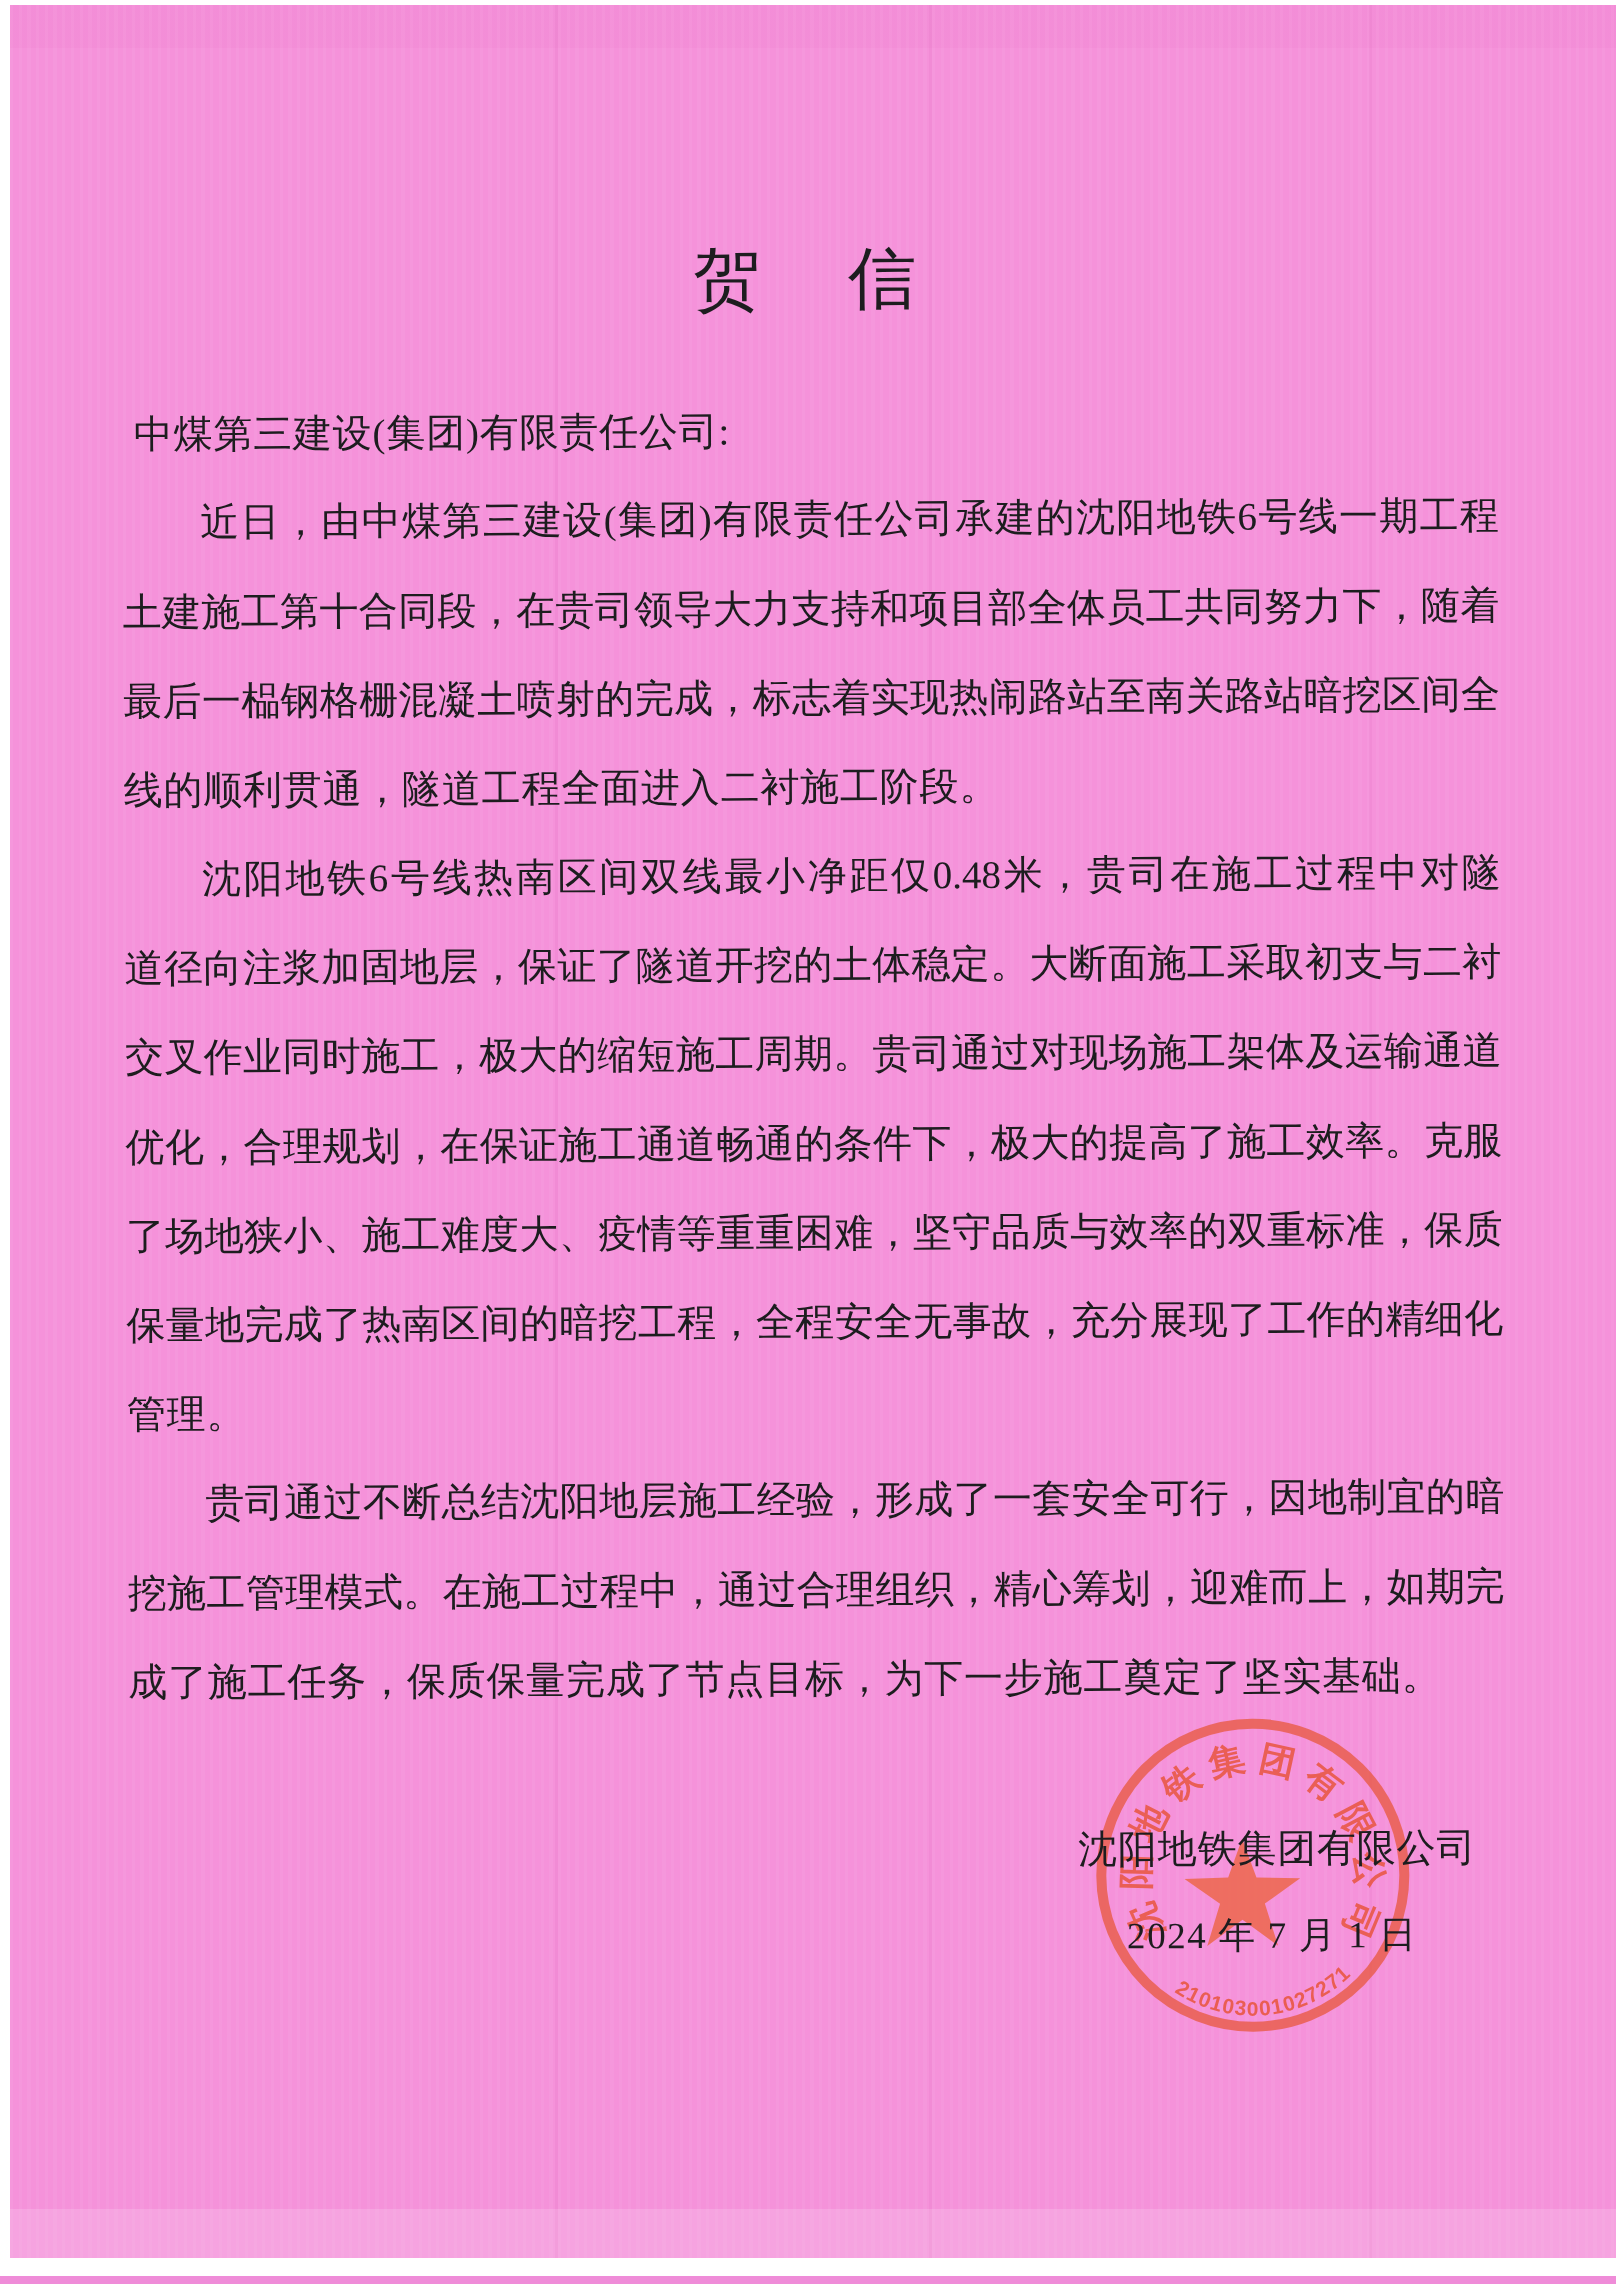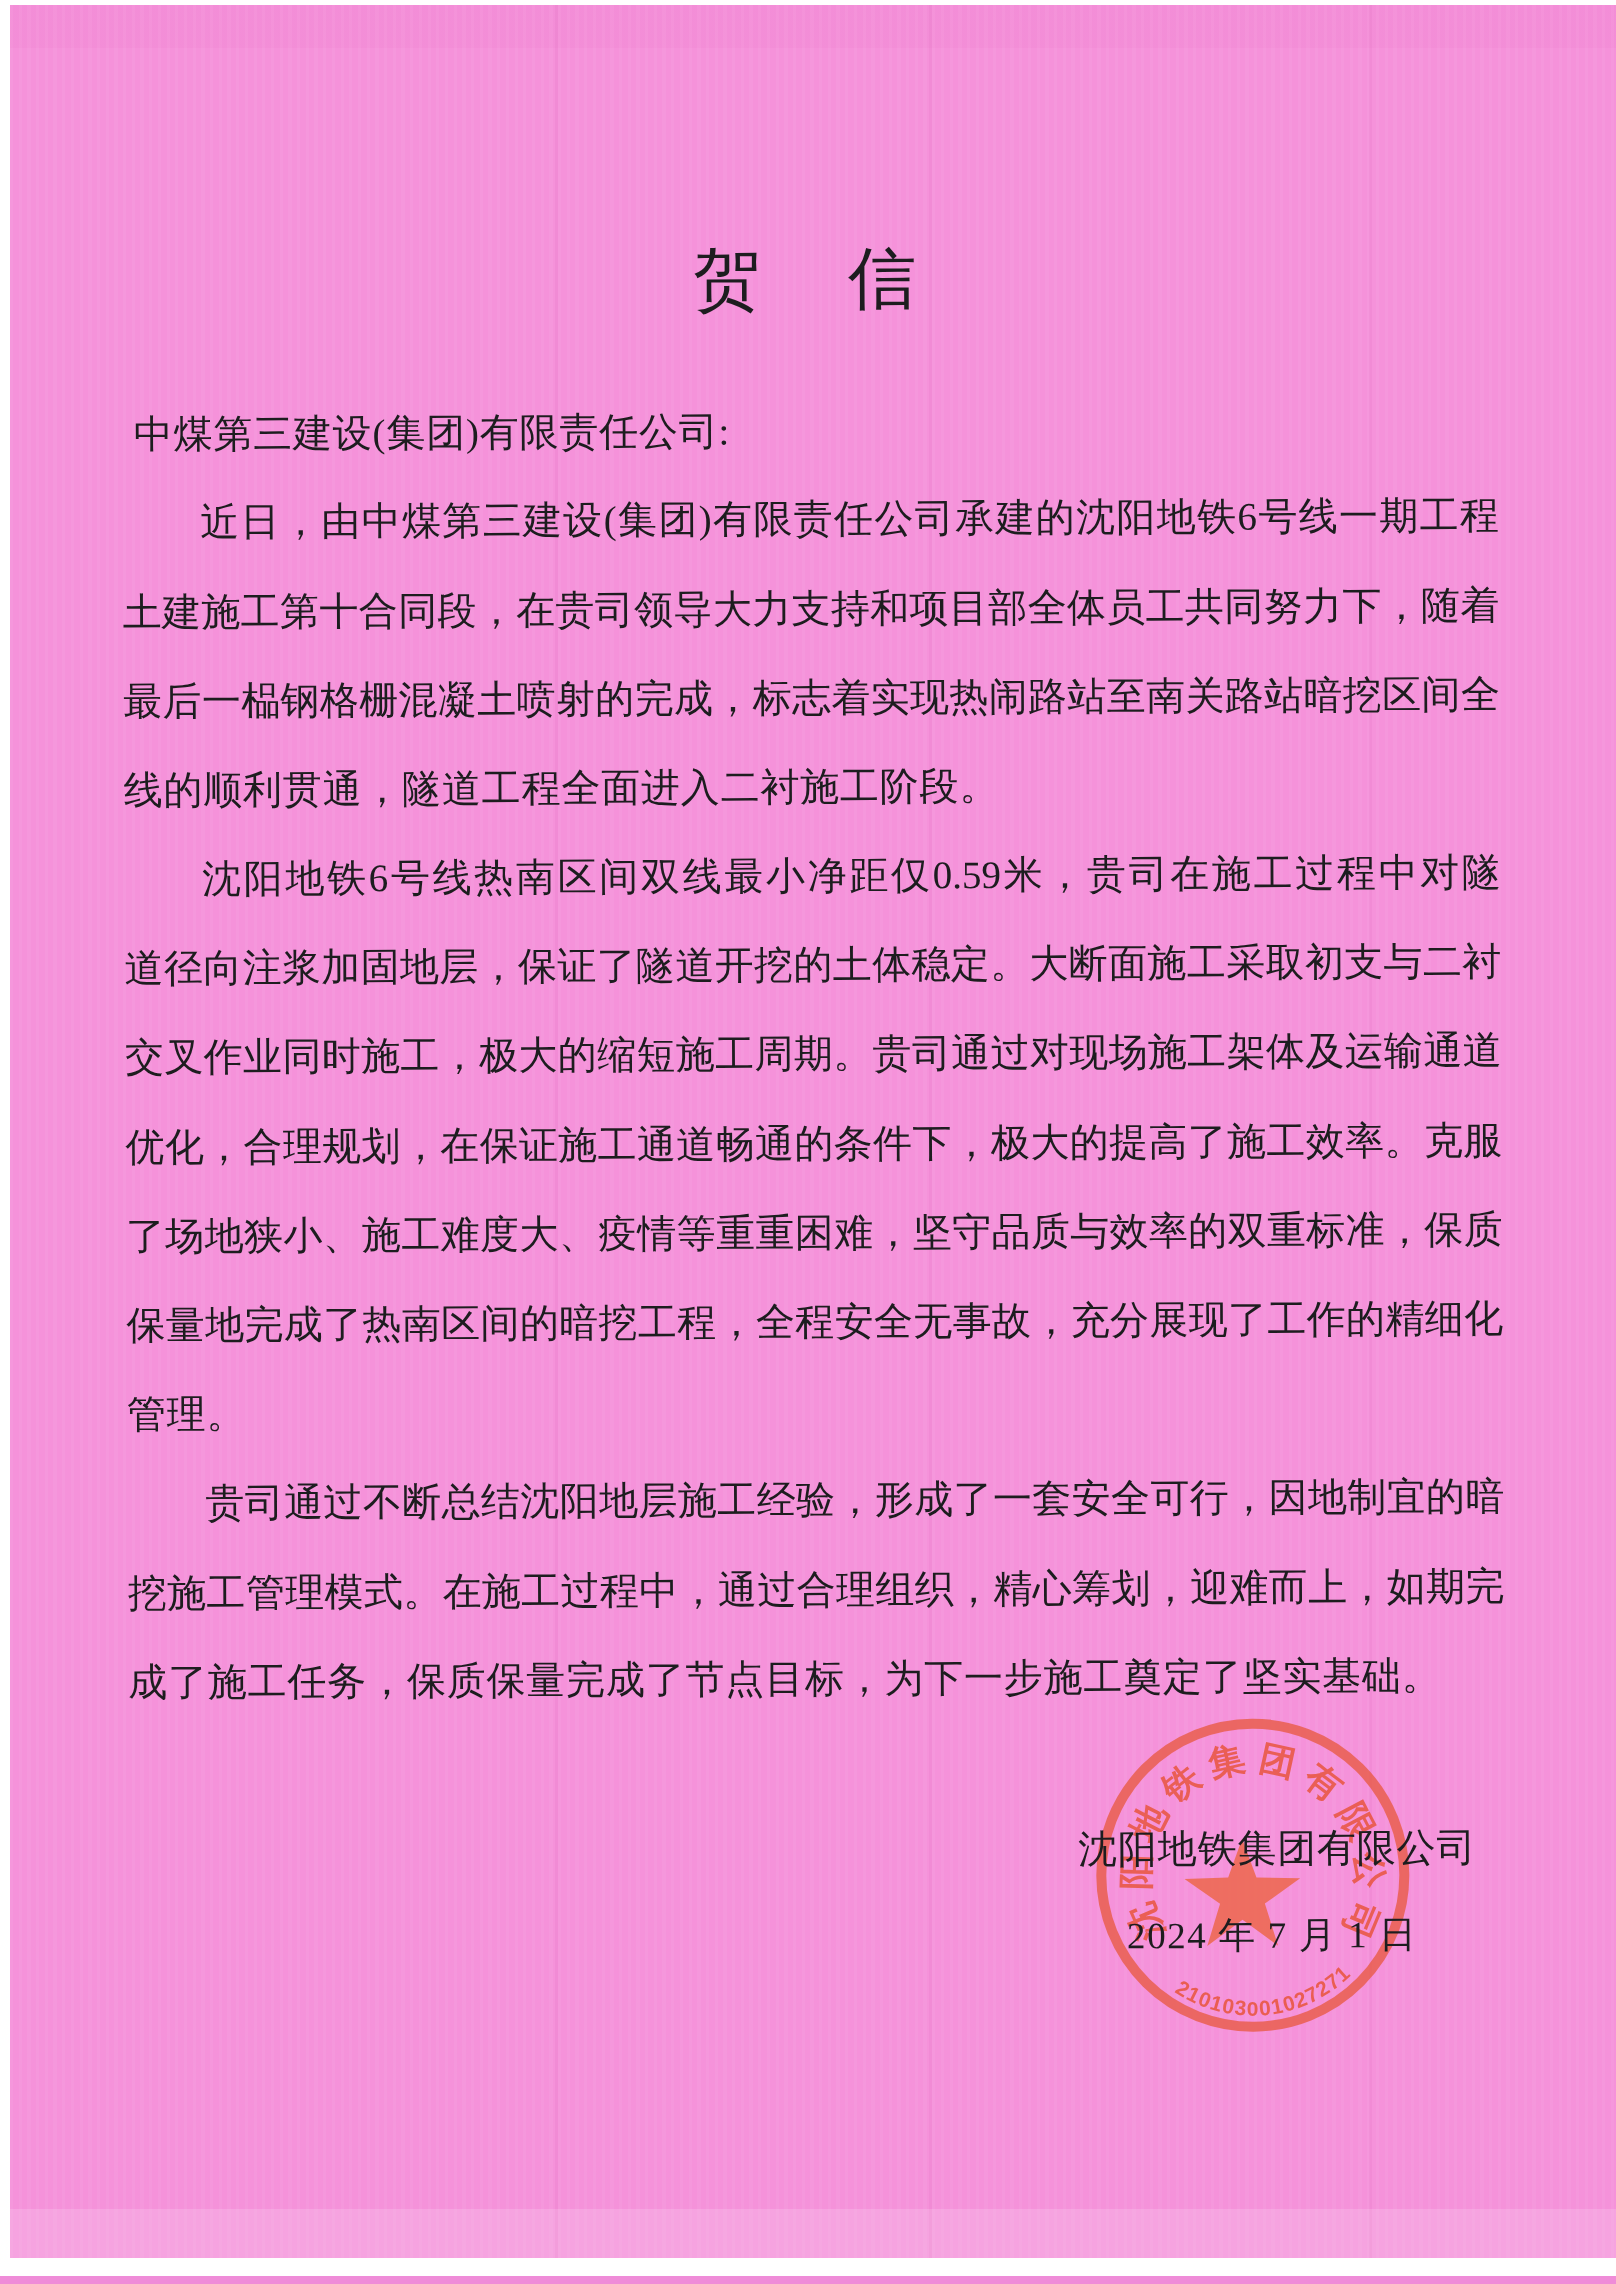--- a/index.html
+++ b/index.html
@@ -279,21 +279,21 @@
             <span>南</span>
             <span>区</span>
             <span>间</span>
             <span>双</span>
             <span>线</span>
             <span>最</span>
             <span>小</span>
             <span>净</span>
             <span>距</span>
             <span>仅</span>
-            <span>0.59</span>
+            <span>0.48</span>
             <span>米</span>
             <span>，</span>
             <span>贵</span>
             <span>司</span>
             <span>在</span>
             <span>施</span>
             <span>工</span>
             <span>过</span>
             <span>程</span>
             <span>中</span>

